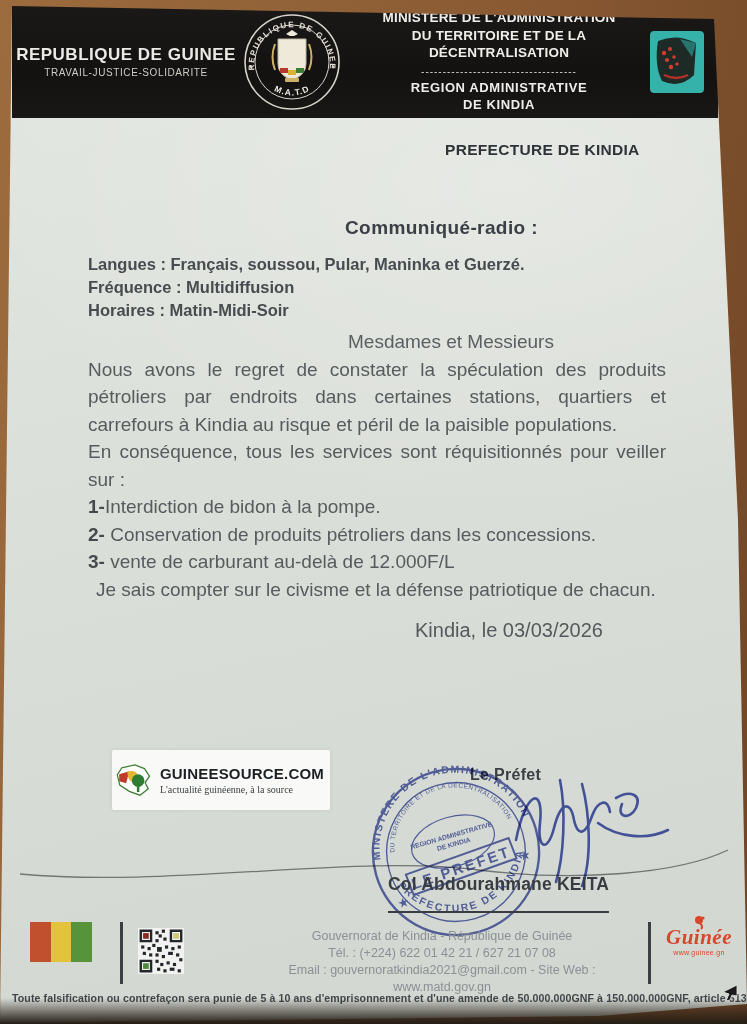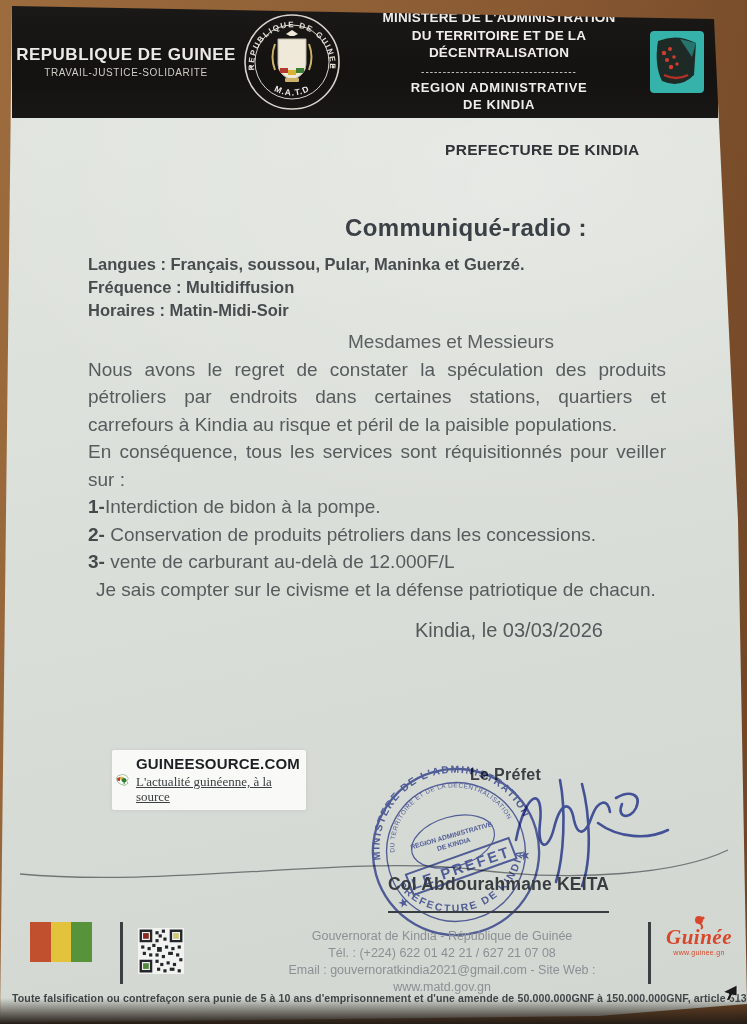--- a/index.html
+++ b/index.html
@@ -35,38 +35,38 @@
   .hdr-ministry .m1{font-size:13.5px;font-weight:bold;letter-spacing:.2px;color:#f0eeea;}
   .hdr-ministry .sep{font-size:10px;letter-spacing:1px;color:#d8d5cf;margin:3px 0 2px;}
   .hdr-ministry .r1{font-size:13px;font-weight:bold;letter-spacing:.6px;color:#efede9;}
   .hologram{width:54px;height:62px;margin:0 14px 0 2px;border-radius:3px;flex:0 0 auto;}
   
   .doc-body{
     position:absolute;left:88px;top:130px;width:578px;
     color:#53585a;font-size:19px;line-height:27.5px;
   }
   .prefecture{margin:6px 0 0 357px;font-size:15.5px;font-weight:bold;color:#2f3337;letter-spacing:.3px;white-space:nowrap;}
-  .doc-title{margin:50px 0 0 257px;font-size:24px;font-weight:bold;color:#3a4045;letter-spacing:.4px;}
+  .doc-title{margin:50px 0 0 257px;font-size:19px;font-weight:bold;color:#3a4045;letter-spacing:.4px;}
   .meta{margin-top:12px;font-size:16.5px;font-weight:bold;color:#474c4f;line-height:23px;}
   .salutation{margin-top:6px;padding-left:260px;color:#5a5f61;}
   .para{text-align:justify;color:#565b5d;}
   .list-line{color:#565b5d;}
   .list-line b{color:#45494c;}
   .para-indent{text-indent:8px;}
   .dateline{margin:14px 0 0 327px;font-size:20px;color:#55595c;}
   
   .watermark{
-    position:absolute;left:112px;top:750px;width:194px;height:60px;
+    position:absolute;left:112px;top:750px;width:218px;height:60px;
     background:rgba(250,251,249,.96);border-radius:2px;
     box-shadow:0 0 4px rgba(0,0,0,.08);
     display:flex;align-items:center;gap:6px;padding:2px 6px 2px 4px;box-sizing:border-box;
   }
   .wm-text{line-height:1.15;}
   .wm-brand{font-size:15px;font-weight:bold;color:#1d2023;letter-spacing:.2px;}
-  .wm-tagline{font-size:13px;font-family:"Liberation Serif",serif;color:#3c4043;margin-top:2px;text-decoration:underline;}
+  .wm-tagline{font-size:10px;font-family:"Liberation Serif",serif;color:#3c4043;margin-top:2px;}
   .prefect-title{position:absolute;left:470px;top:766px;font-size:16px;font-weight:bold;color:#3b3f43;letter-spacing:.3px;}
   .stamp{position:absolute;left:362px;top:758px;width:188px;height:188px;transform:rotate(-16deg);opacity:.88;mix-blend-mode:multiply;}
   .signature{position:absolute;left:498px;top:768px;width:210px;height:125px;opacity:.9;mix-blend-mode:multiply;}
   .pen-stroke{position:absolute;left:18px;top:842px;width:714px;height:60px;opacity:.75;mix-blend-mode:multiply;}
   .signer-name{
     position:absolute;left:388px;top:874px;font-size:17.5px;font-weight:bold;color:#393d41;
     border-bottom:2.5px solid #393d41;padding-bottom:16px;letter-spacing:.2px;white-space:nowrap;
   }
   
   .flag{position:absolute;left:30px;top:922px;width:62px;height:40px;display:flex;}

